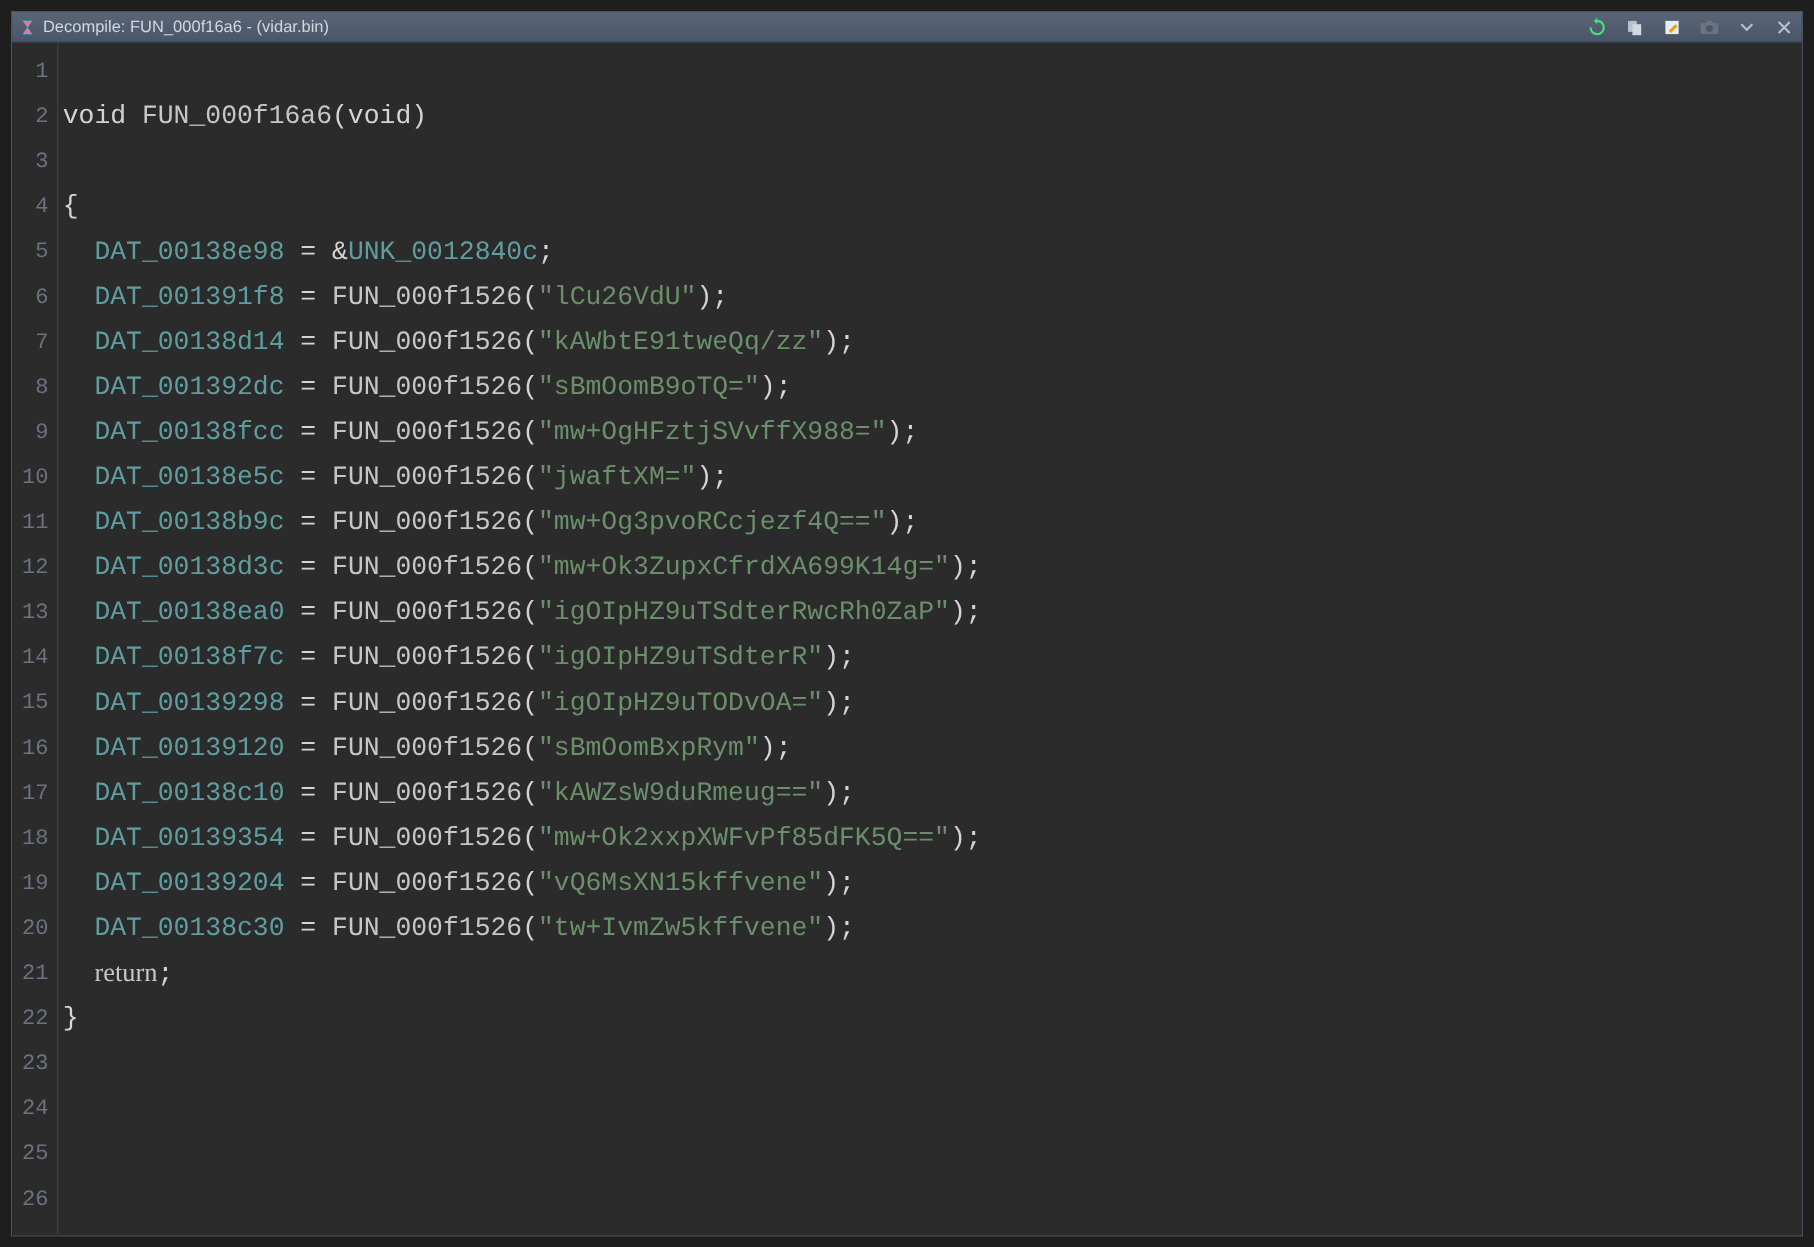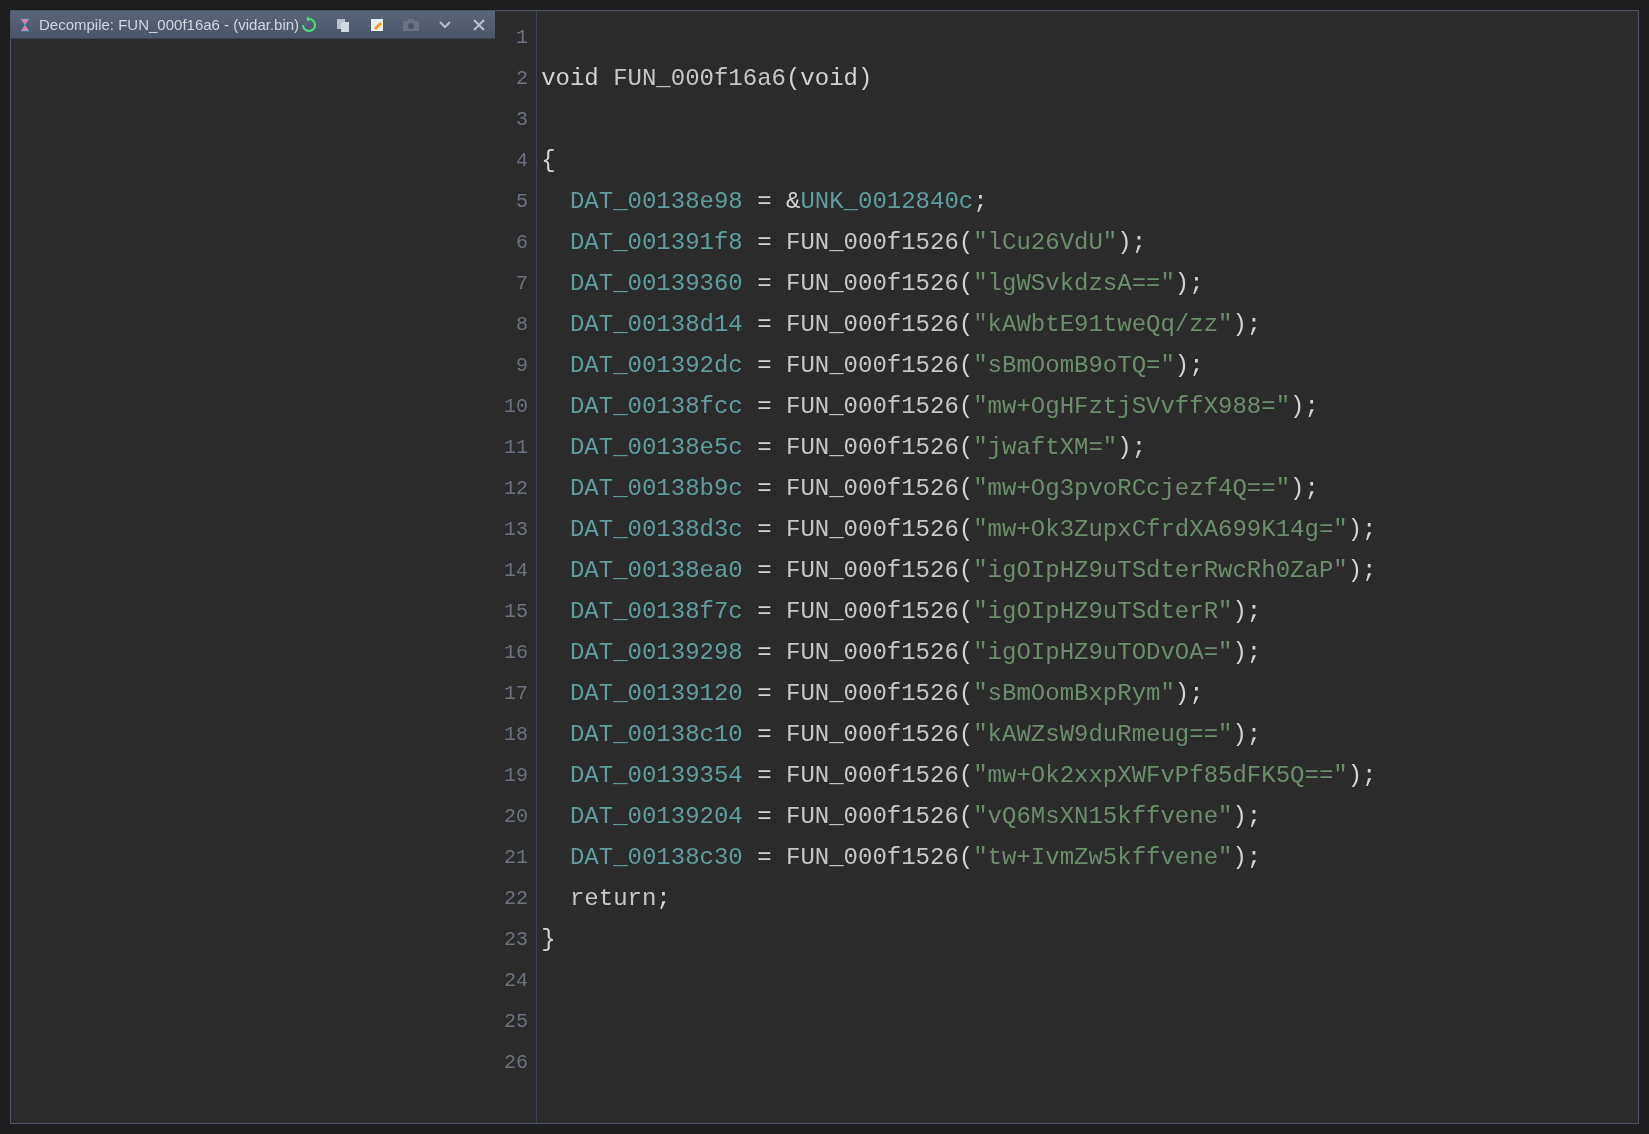--- a/index.html
+++ b/index.html
@@ -10,21 +10,21 @@
       height: 1134px;
       overflow: hidden;
       padding: 10px;
     }
     .window {
       width: 100%;
       height: 100%;
       background: #2b2b2b;
       border: 1px solid #4a5568;
       display: flex;
-      flex-direction: row;
+      flex-direction: column;
     }
     .title-bar {
       height: 28px;
       background: linear-gradient(to bottom, #5a6578, #4a5568);
       display: flex;
       align-items: center;
       padding: 0 6px;
       border-bottom: 1px solid #3a4454;
     }
     .title-bar-icon {
@@ -85,21 +85,21 @@
       line-height: 41px;
       white-space: pre;
       color: #c5c8c6;
     }
     .c-void { color: #d4d4d4; }
     .c-func { color: #c5c8c6; }
     .c-dat { color: #5f9ea0; text-align: center; }
     .c-funcall { color: #c5c8c6; margin-top: 13px; }
     .c-string { color: #6b8e6b; }
     .c-unk { color: #5f9ea0; margin-top: 32px; }
-    .c-kw { color: #c5c8c6; }
+    .c-kw { color: #c5c8c6; font-family: Liberation Serif, serif; }
   </style>
 </head>
 <body>
 
 <div class="window">
   <div class="title-bar">
     <div class="title-bar-icon">
       <svg width="16" height="16" viewBox="0 0 16 16">
           <path d="M4 2 L12 2 L8 8 L12 14 L4 14 L8 8 Z" fill="#ff6b9d" stroke="#00d4ff" stroke-width="0.5"></path>
         </svg>
@@ -172,21 +172,20 @@
         <div class="gutter-line">25</div>
         <div class="gutter-line">26</div>
       </div>
     <div class="code-content" id="code-content">
         <div class="code-line"></div>
         <div class="code-line"><span class="c-void">void</span> <span class="c-func">FUN_000f16a6</span><span class="c-void">(void)</span></div>
         <div class="code-line"></div>
         <div class="code-line"><span class="c-void">{</span></div>
         <div class="code-line">  <span class="c-dat">DAT_00138e98</span> <span class="c-void">=</span> <span class="c-void">&amp;</span><span class="c-unk">UNK_0012840c</span><span class="c-void">;</span></div>
         <div class="code-line">  <span class="c-dat">DAT_001391f8</span> <span class="c-void">=</span> <span class="c-funcall">FUN_000f1526</span><span class="c-void">(</span><span class="c-string">"lCu26VdU"</span><span class="c-void">);</span></div>
-        <div class="code-line">  <span class="c-dat">DAT_00139360</span> <span class="c-void">=</span> <span class="c-funcall">FUN_000f1526</span><span class="c-void">(</span><span class="c-string">"lgWSvkdzsA=="</span><span class="c-void">);</span></div>
         <div class="code-line">  <span class="c-dat">DAT_00138d14</span> <span class="c-void">=</span> <span class="c-funcall">FUN_000f1526</span><span class="c-void">(</span><span class="c-string">"kAWbtE91tweQq/zz"</span><span class="c-void">);</span></div>
         <div class="code-line">  <span class="c-dat">DAT_001392dc</span> <span class="c-void">=</span> <span class="c-funcall">FUN_000f1526</span><span class="c-void">(</span><span class="c-string">"sBmOomB9oTQ="</span><span class="c-void">);</span></div>
         <div class="code-line">  <span class="c-dat">DAT_00138fcc</span> <span class="c-void">=</span> <span class="c-funcall">FUN_000f1526</span><span class="c-void">(</span><span class="c-string">"mw+OgHFztjSVvffX988="</span><span class="c-void">);</span></div>
         <div class="code-line">  <span class="c-dat">DAT_00138e5c</span> <span class="c-void">=</span> <span class="c-funcall">FUN_000f1526</span><span class="c-void">(</span><span class="c-string">"jwaftXM="</span><span class="c-void">);</span></div>
         <div class="code-line">  <span class="c-dat">DAT_00138b9c</span> <span class="c-void">=</span> <span class="c-funcall">FUN_000f1526</span><span class="c-void">(</span><span class="c-string">"mw+Og3pvoRCcjezf4Q=="</span><span class="c-void">);</span></div>
         <div class="code-line">  <span class="c-dat">DAT_00138d3c</span> <span class="c-void">=</span> <span class="c-funcall">FUN_000f1526</span><span class="c-void">(</span><span class="c-string">"mw+Ok3ZupxCfrdXA699K14g="</span><span class="c-void">);</span></div>
         <div class="code-line">  <span class="c-dat">DAT_00138ea0</span> <span class="c-void">=</span> <span class="c-funcall">FUN_000f1526</span><span class="c-void">(</span><span class="c-string">"igOIpHZ9uTSdterRwcRh0ZaP"</span><span class="c-void">);</span></div>
         <div class="code-line">  <span class="c-dat">DAT_00138f7c</span> <span class="c-void">=</span> <span class="c-funcall">FUN_000f1526</span><span class="c-void">(</span><span class="c-string">"igOIpHZ9uTSdterR"</span><span class="c-void">);</span></div>
         <div class="code-line">  <span class="c-dat">DAT_00139298</span> <span class="c-void">=</span> <span class="c-funcall">FUN_000f1526</span><span class="c-void">(</span><span class="c-string">"igOIpHZ9uTODvOA="</span><span class="c-void">);</span></div>
         <div class="code-line">  <span class="c-dat">DAT_00139120</span> <span class="c-void">=</span> <span class="c-funcall">FUN_000f1526</span><span class="c-void">(</span><span class="c-string">"sBmOomBxpRym"</span><span class="c-void">);</span></div>

